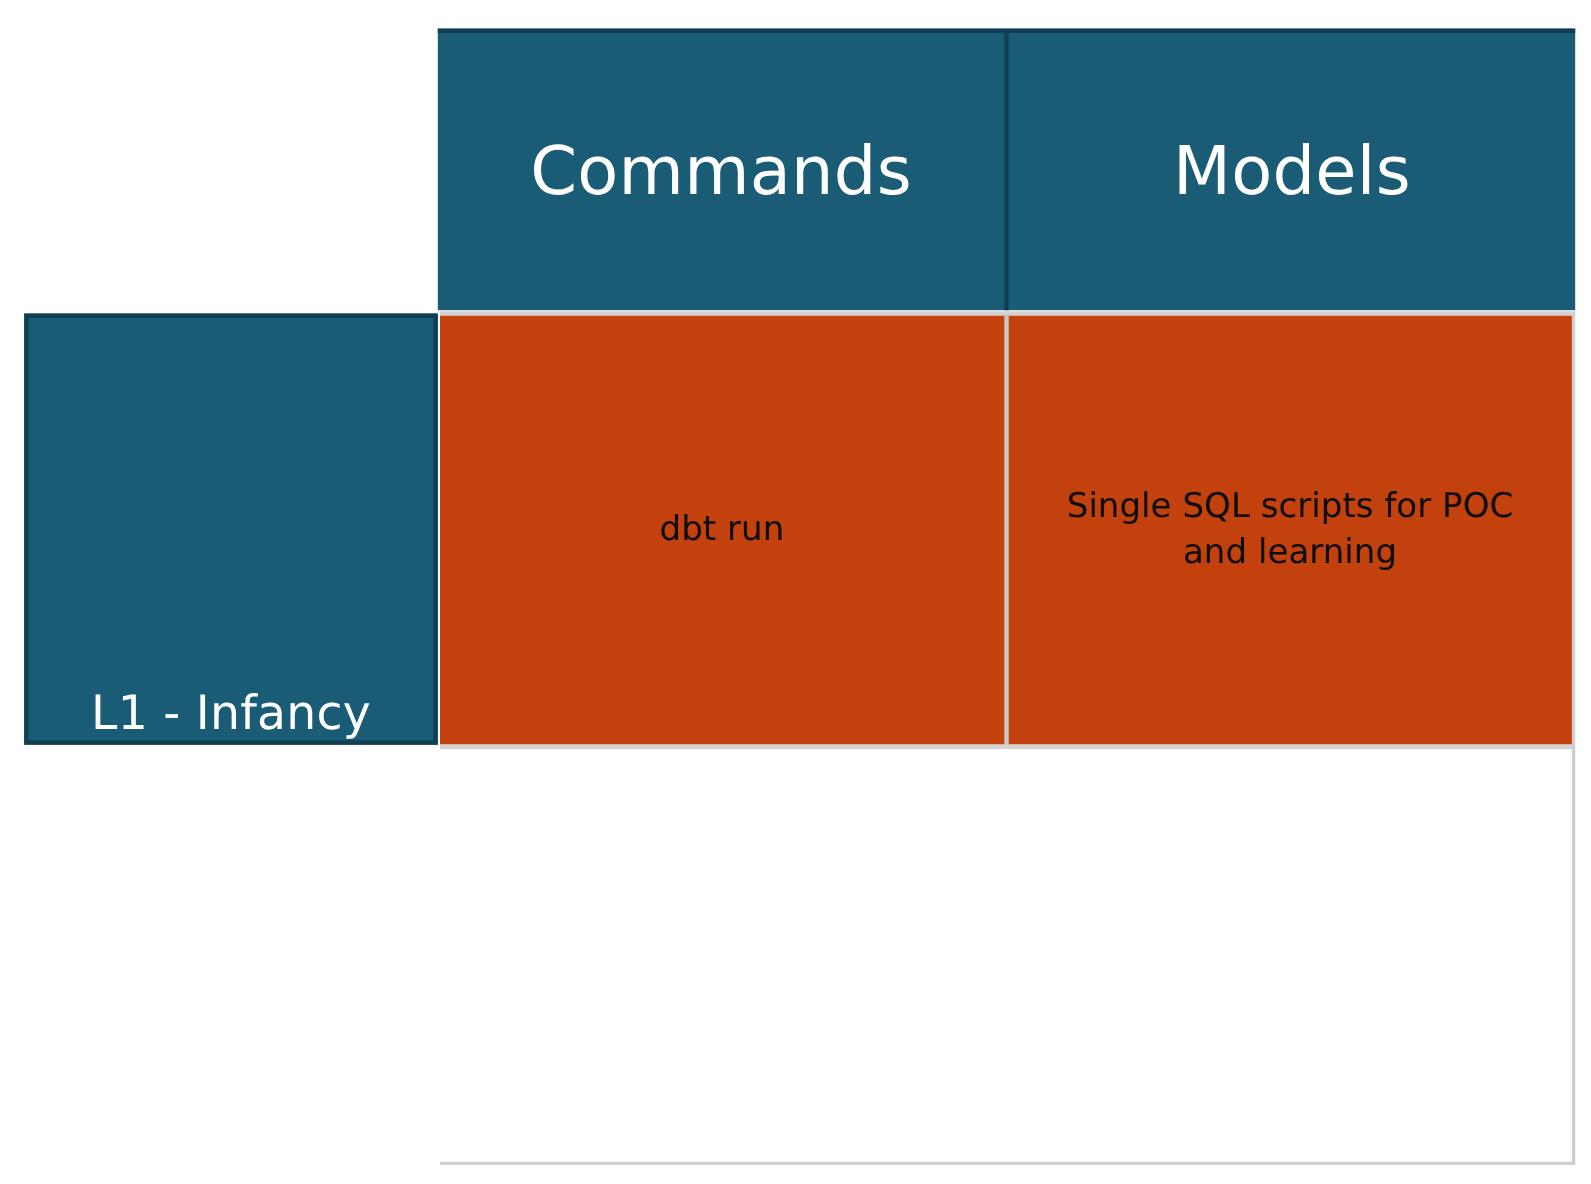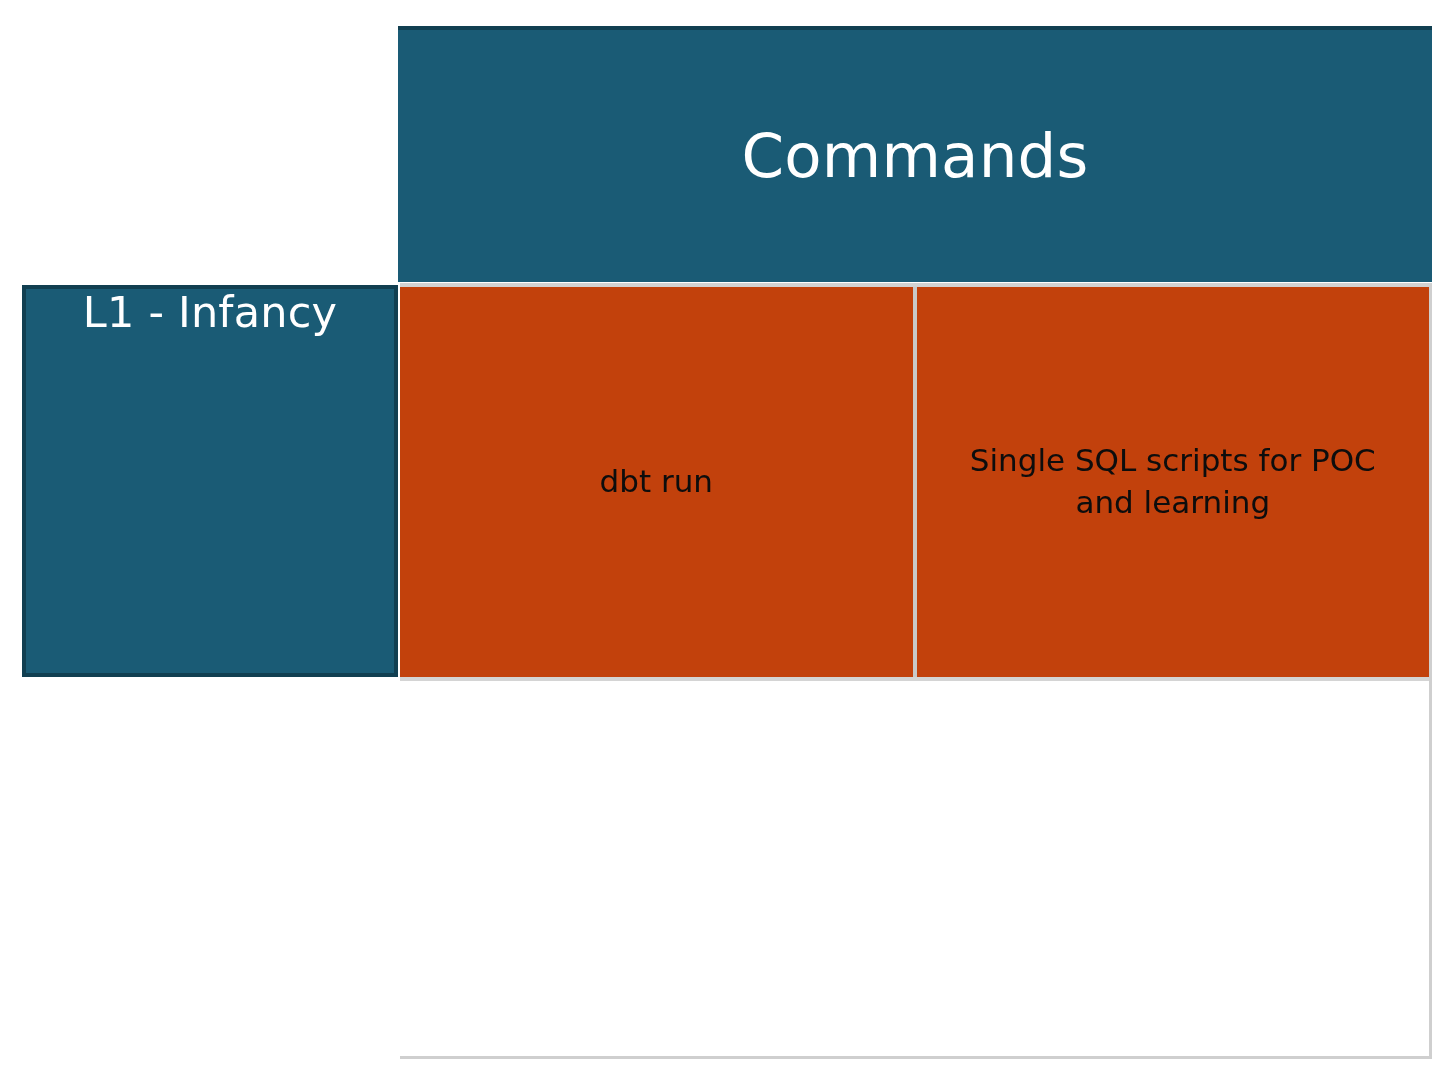--- a/index.html
+++ b/index.html
@@ -101,21 +101,21 @@
 
   
   .row-header {
     position: absolute;
     left: 22px;
     width: 376px;
     background: #1a5b75;
     border: 4px solid #113f51;
     box-sizing: border-box;
     display: flex;
-    align-items: flex-start;
+    align-items: flex-end;
     justify-content: center;
     color: #ffffff;
     font-size: 43px;
     font-weight: 400;
     line-height: 1.1;
     letter-spacing: 0.2px;
   }
   .row-header.rh-l1 {
     top: 285px;
     height: 392px;
@@ -126,20 +126,23 @@
   }
 </style>
 </head>
 <body>
 
 <div id="canvas">
 
   <div class="col-header-band">
     <div class="col-header">
       <span>Commands</span>
+    </div>
+    <div class="col-header divider-left">
+      <span>Models</span>
     </div>
   </div>
 
   <div class="body-table">
 
     <div class="body-row row-l1">
       <div class="body-cell">
         <span class="cell-text">dbt run</span>
       </div>
       <div class="body-cell divider-left">

